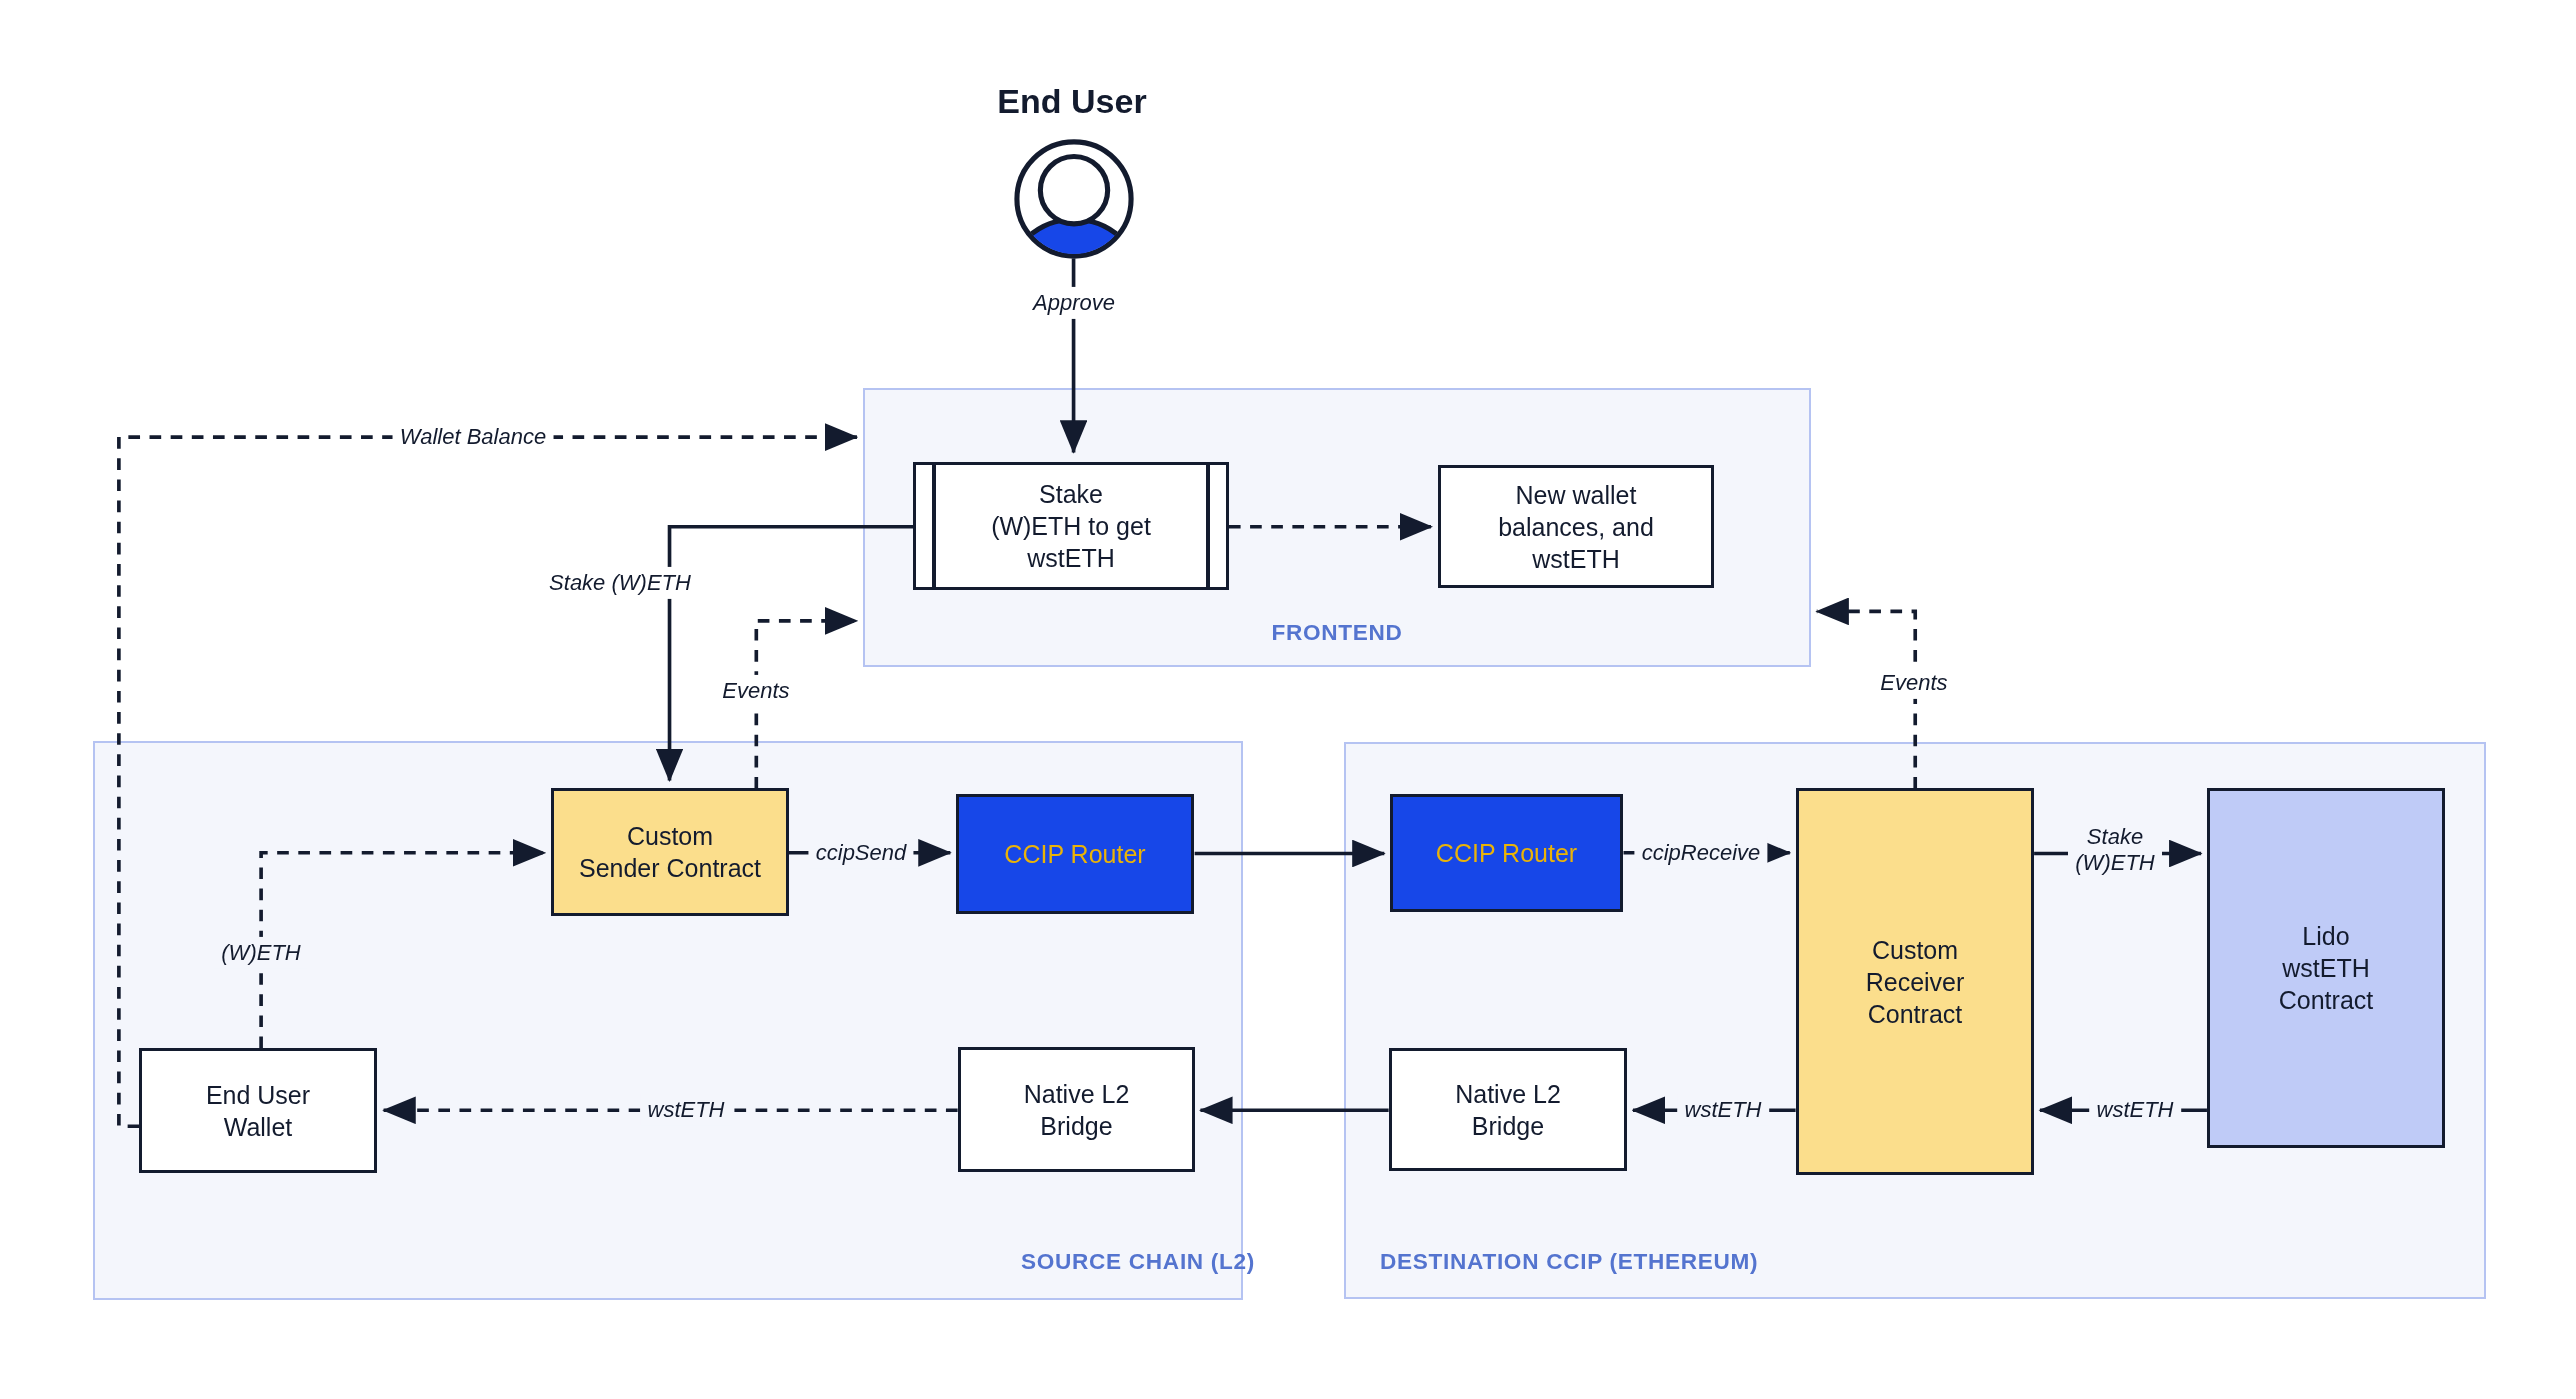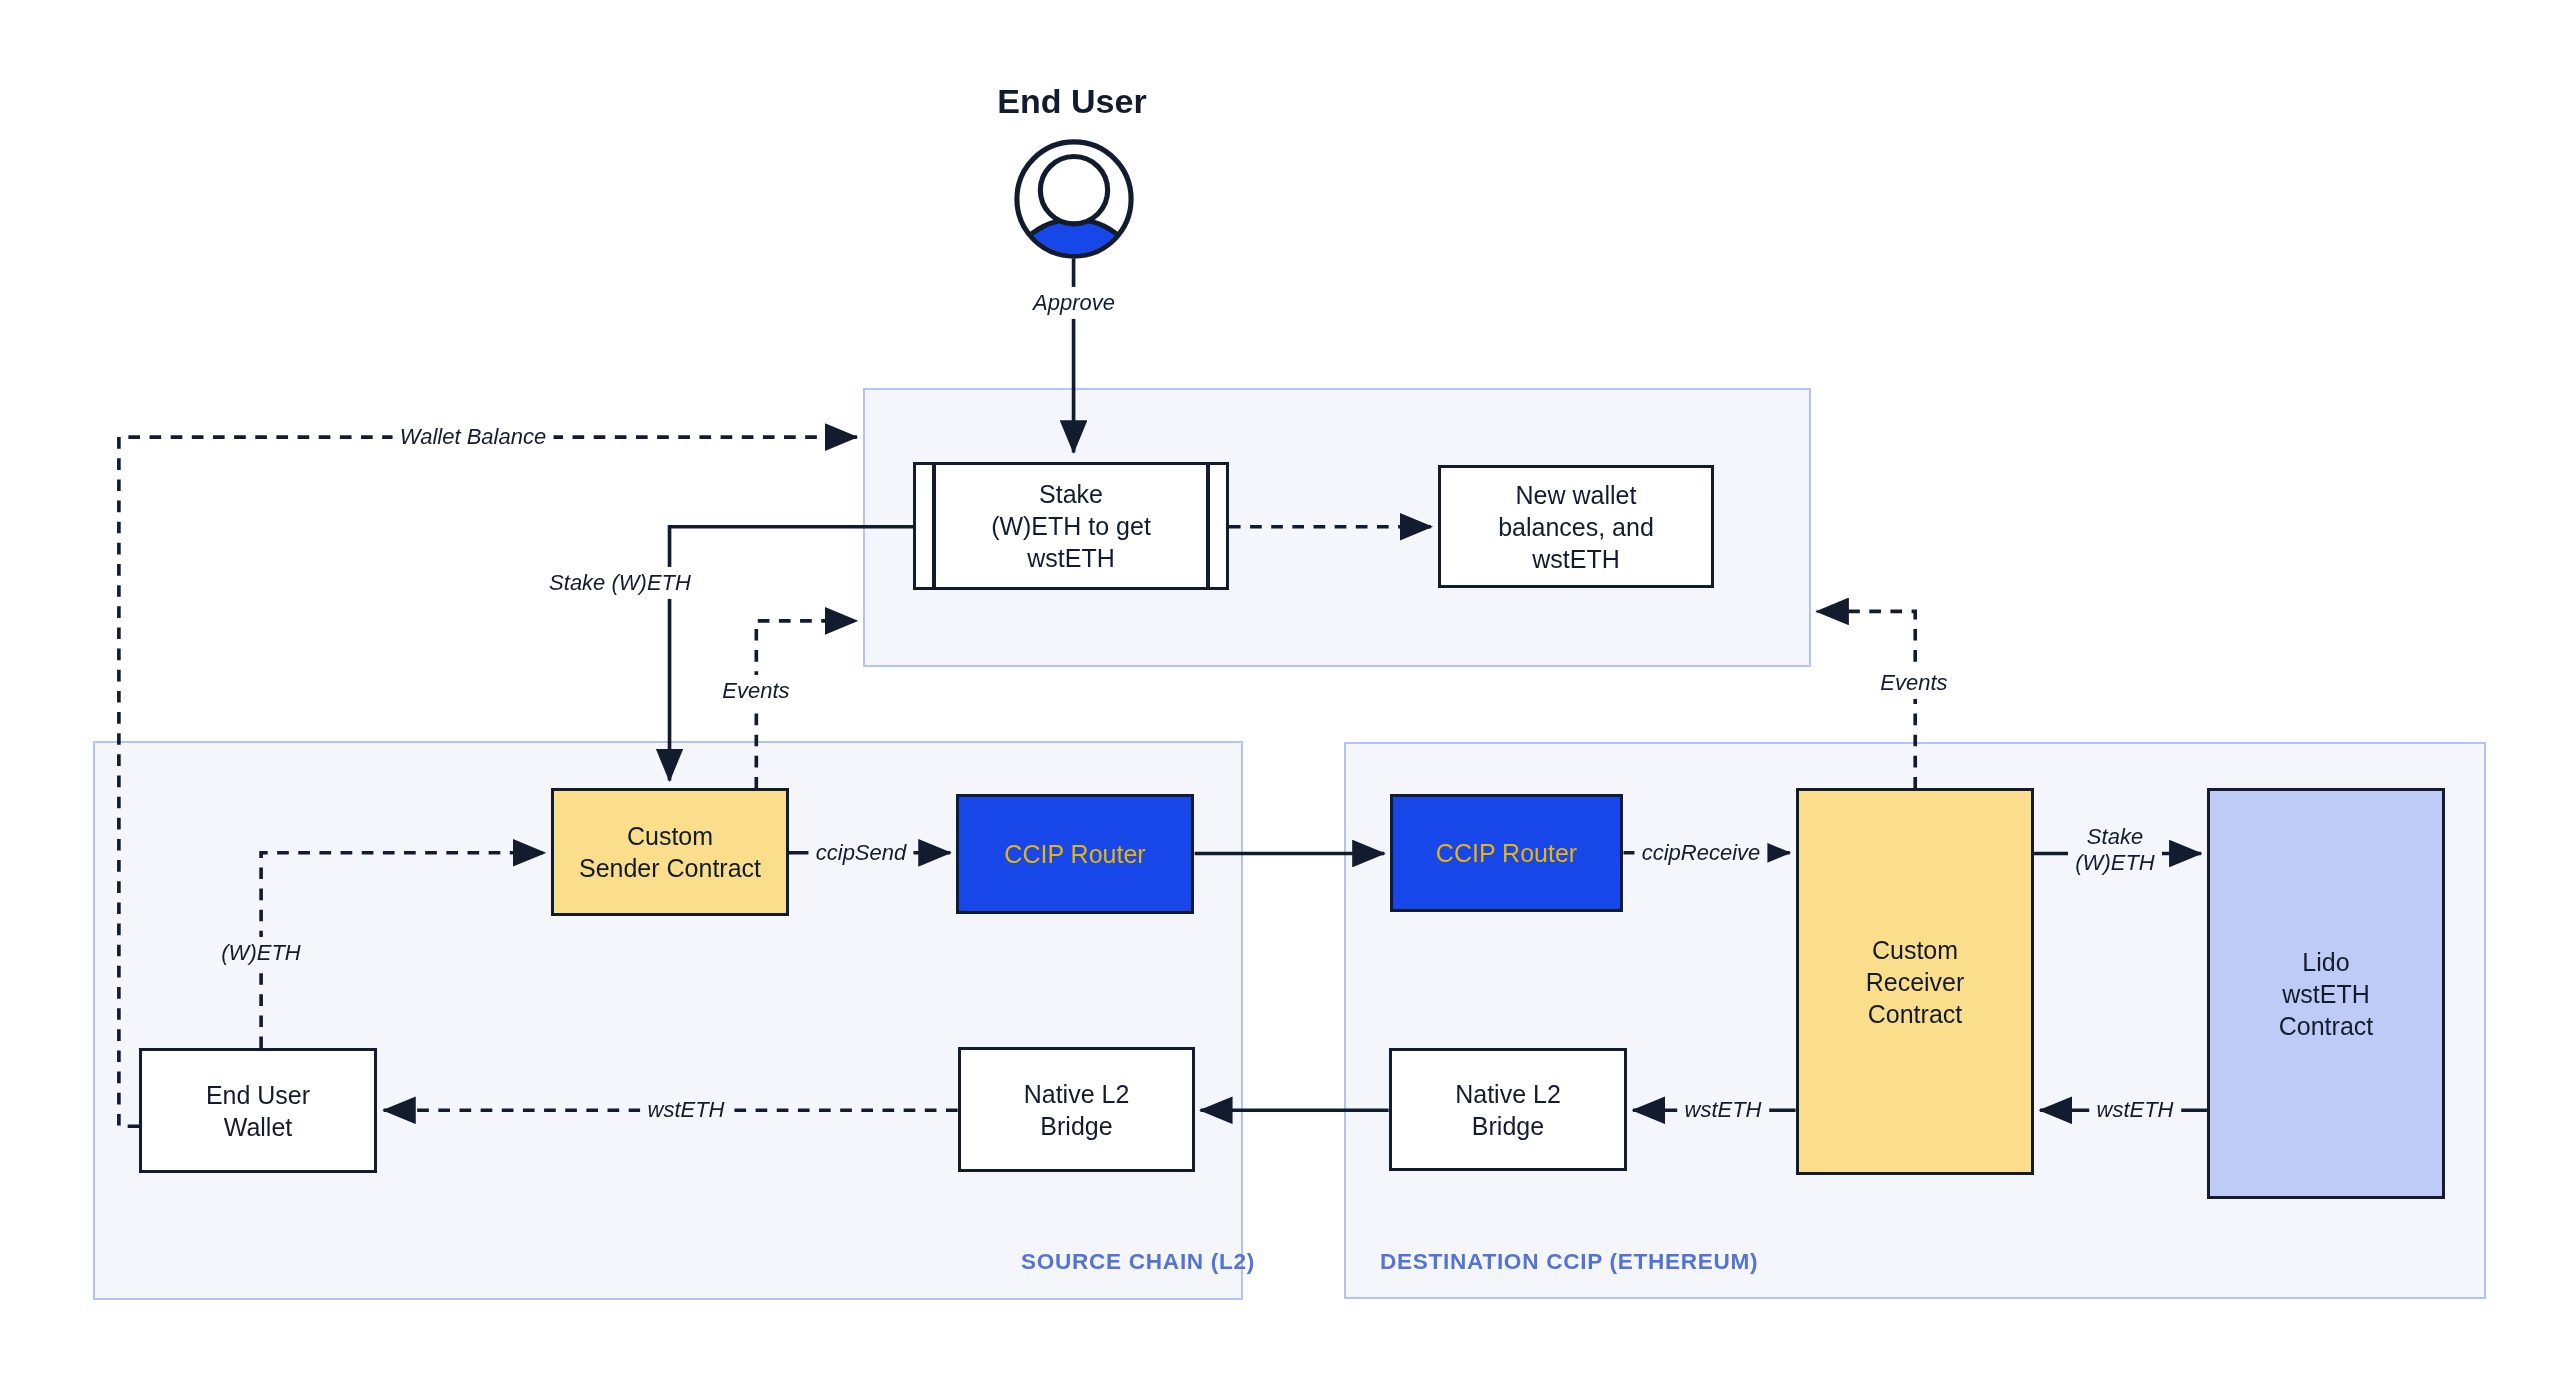--- a/index.html
+++ b/index.html
@@ -100,35 +100,36 @@
       <circle cx="82" cy="70" r="46" fill="#ffffff" stroke="var(--ink)" stroke-width="7"></circle>
     </g>
   </svg>
 
   <div class="node subroutine" style="left:913px;top:462px;width:316px;height:128px;">Stake
 (W)ETH to get
 wstETH</div>
   <div class="node" style="left:1438px;top:465px;width:276px;height:123px;">New wallet
 balances, and
 wstETH</div>
+  <div class="container-label" style="left:863px;top:620px;width:948px;text-align:center;">FRONTEND</div>
 
   <div class="node yellow" style="left:551px;top:788px;width:238px;height:128px;">Custom
 Sender Contract</div>
   <div class="node blue" style="left:956px;top:794px;width:238px;height:120px;">CCIP Router</div>
   <div class="node" style="left:139px;top:1048px;width:238px;height:125px;">End User
 Wallet</div>
   <div class="node" style="left:958px;top:1047px;width:237px;height:125px;">Native L2
 Bridge</div>
   <div class="container-label" style="left:977px;top:1249px;margin-left:44px;">SOURCE CHAIN (L2)</div>
 
   <div class="node blue" style="left:1390px;top:794px;width:233px;height:118px;">CCIP Router</div>
   <div class="node yellow" style="left:1796px;top:788px;width:238px;height:387px;">Custom
 Receiver
 Contract</div>
-  <div class="node lavender" style="left:2207px;top:788px;width:238px;height:411px;">Lido
+  <div class="node lavender" style="left:2207px;top:788px;width:238px;height:360px;">Lido
 wstETH
 Contract</div>
   <div class="node" style="left:1389px;top:1048px;width:238px;height:123px;">Native L2
 Bridge</div>
   <div class="container-label" style="left:1380px;top:1249px;">DESTINATION CCIP (ETHEREUM)</div>
 
   <div class="edge-label" style="left:1074px;top:303px;">Approve</div>
   <div class="edge-label" style="left:473px;top:437px;">Wallet Balance</div>
   <div class="edge-label" style="left:620px;top:583px;">Stake (W)ETH</div>
   <div class="edge-label" style="left:756px;top:691px;">Events</div>

